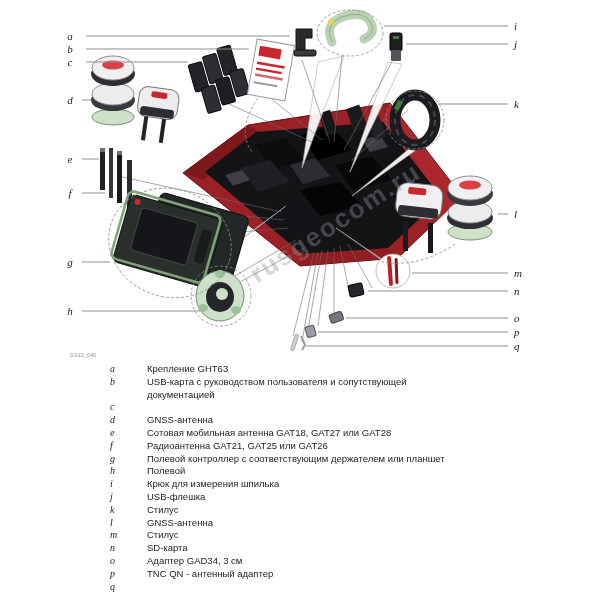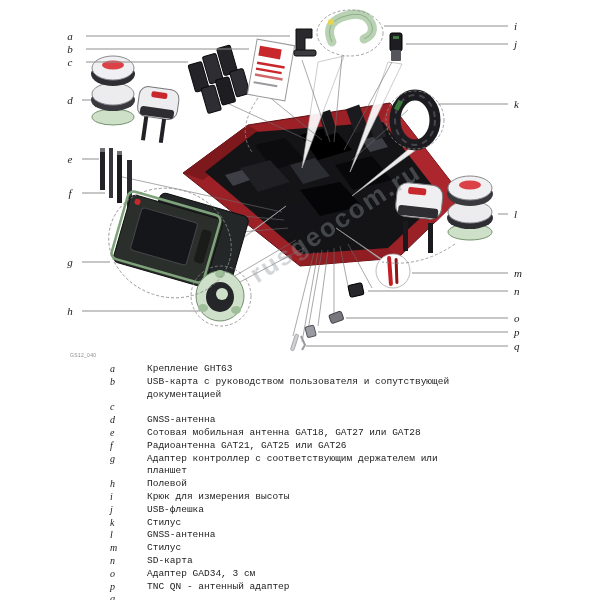--- a/index.html
+++ b/index.html
@@ -9,21 +9,21 @@
   .callout{font-family:"Liberation Serif",serif;font-style:italic;font-size:11px;fill:#1b1b1b;}
   .leader{stroke:#8f8f8f;stroke-width:1;fill:none;}
   .spoke{stroke:#6f6f6f;stroke-width:.6;fill:none;}
   .dashed{stroke:#8a8a8a;stroke-width:.8;fill:none;stroke-dasharray:3 2;}
   .wedge{fill:rgba(255,255,255,.92);stroke:#aaa;stroke-width:.6;}
   .legend{position:absolute;left:110px;top:363px;width:478px;color:#1c1c1c;
           font-size:9.5px;line-height:12.8px;}
   .legend-row{display:flex;align-items:flex-start;}
   .legend-letter{flex:0 0 37px;width:37px;font-family:"Liberation Serif",serif;
                  font-style:italic;font-size:10px;}
-  .legend-text{max-width:318px;font-family:Liberation Mono, monospace;}
+  .legend-text{max-width:318px;}
   .figid{position:absolute;left:70px;top:352px;font-size:5px;color:#8a8a8a;
          letter-spacing:.3px;}
   .watermark-text{font-family:"Liberation Sans",sans-serif;font-weight:bold;
                   font-size:26px;fill:#8f979c;opacity:.38;letter-spacing:2px;}
 </style>
 </head>
 <body>
 
 <div class="stage">
 
@@ -268,29 +268,29 @@
     <div class="legend-row">
       <span class="legend-letter">e</span>
       <span class="legend-text">Сотовая мобильная антенна GAT18, GAT27 или GAT28</span>
     </div>
     <div class="legend-row">
       <span class="legend-letter">f</span>
       <span class="legend-text">Радиоантенна GAT21, GAT25 или GAT26</span>
     </div>
     <div class="legend-row">
       <span class="legend-letter">g</span>
-      <span class="legend-text">Адаптер контроллер с соответствующим держателем или планшет</span>
+      <span class="legend-text">Полевой контроллер с соответствующим держателем или планшет</span>
     </div>
     <div class="legend-row">
       <span class="legend-letter">h</span>
       <span class="legend-text">Полевой</span>
     </div>
     <div class="legend-row">
       <span class="legend-letter">i</span>
-      <span class="legend-text">Крюк для измерения высоты</span>
+      <span class="legend-text">Крюк для измерения шпилька</span>
     </div>
     <div class="legend-row">
       <span class="legend-letter">j</span>
       <span class="legend-text">USB-флешка</span>
     </div>
     <div class="legend-row">
       <span class="legend-letter">k</span>
       <span class="legend-text">Стилус</span>
     </div>
     <div class="legend-row">

